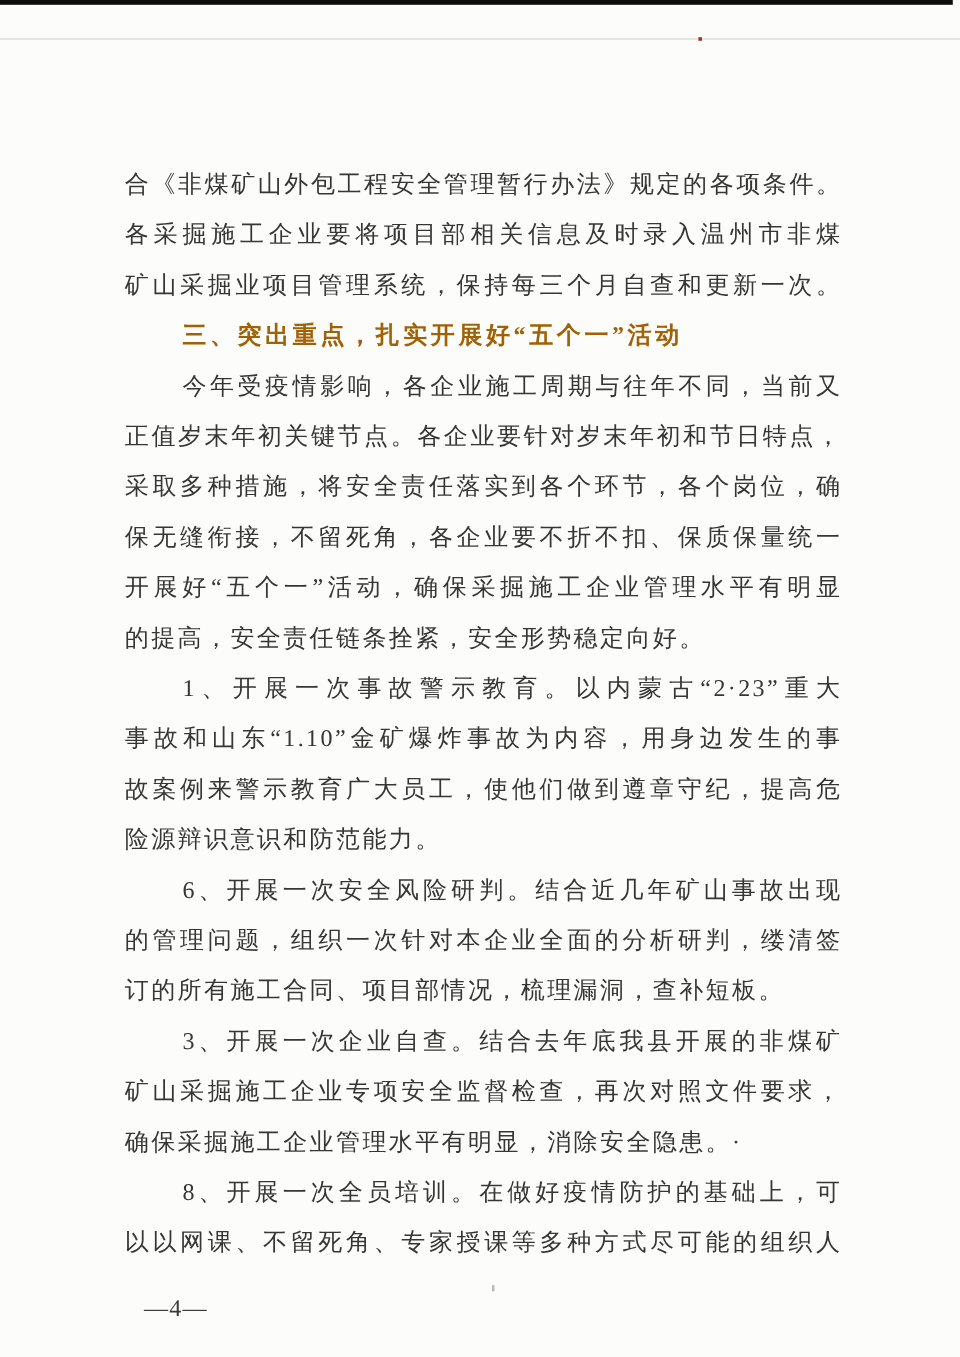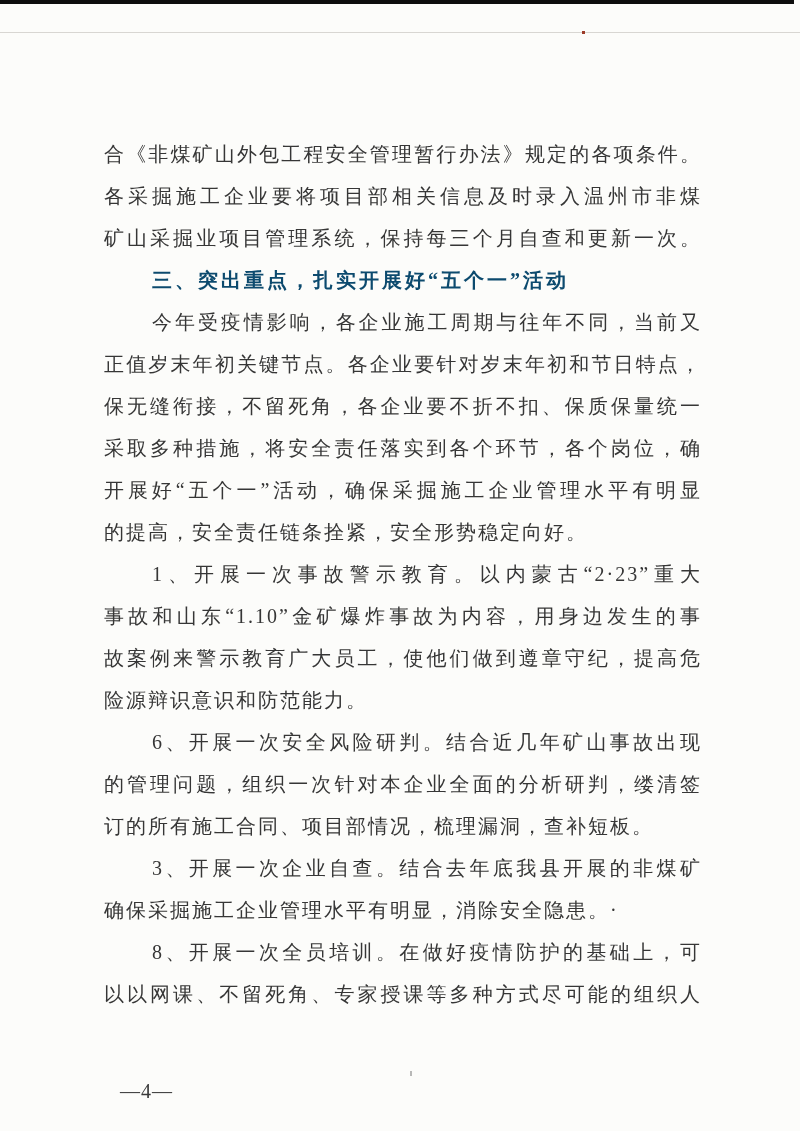--- a/index.html
+++ b/index.html
@@ -59,21 +59,21 @@
   .line.fill {
     white-space: normal;
     text-align: justify;
     text-align-last: justify;
   }
   .line.indent {
     text-indent: 48px;
   }
   .line.heading {
     font-weight: 700;
-    color: #0c4a6e;
+    color: #a16207;
     letter-spacing: 3px;
   }
   .footer {
     position: absolute;
     top: 1080px; left: 120px;
     font-size: 20px;
     letter-spacing: 1px;
     color: #3a3a3a;
   }
 </style>
@@ -86,31 +86,32 @@
   <div class="red-speck"></div>
   <div class="gray-speck"></div>
 
   <div class="doc-body" id="doc-body">
       <div class="line body fill">合《非煤矿山外包工程安全管理暂行办法》规定的各项条件。</div>
       <div class="line body fill">各采掘施工企业要将项目部相关信息及时录入温州市非煤</div>
       <div class="line body fill">矿山采掘业项目管理系统，保持每三个月自查和更新一次。</div>
       <div class="line heading indent">三、突出重点，扎实开展好“五个一”活动</div>
       <div class="line body indent fill">今年受疫情影响，各企业施工周期与往年不同，当前又</div>
       <div class="line body fill">正值岁末年初关键节点。各企业要针对岁末年初和节日特点，</div>
+      <div class="line body fill">采取多种措施，将安全责任落实到各个环节，各个岗位，确</div>
       <div class="line body fill">保无缝衔接，不留死角，各企业要不折不扣、保质保量统一</div>
-      <div class="line body fill">采取多种措施，将安全责任落实到各个环节，各个岗位，确</div>
       <div class="line body fill">开展好“五个一”活动，确保采掘施工企业管理水平有明显</div>
       <div class="line body">的提高，安全责任链条拴紧，安全形势稳定向好。</div>
       <div class="line body indent fill">1、开展一次事故警示教育。以内蒙古“2·23”重大</div>
       <div class="line body fill">事故和山东“1.10”金矿爆炸事故为内容，用身边发生的事</div>
       <div class="line body fill">故案例来警示教育广大员工，使他们做到遵章守纪，提高危</div>
       <div class="line body">险源辩识意识和防范能力。</div>
       <div class="line body indent fill">6、开展一次安全风险研判。结合近几年矿山事故出现</div>
       <div class="line body fill">的管理问题，组织一次针对本企业全面的分析研判，缕清签</div>
       <div class="line body">订的所有施工合同、项目部情况，梳理漏洞，查补短板。</div>
       <div class="line body indent fill">3、开展一次企业自查。结合去年底我县开展的非煤矿</div>
+      <div class="line body fill">矿山采掘施工企业专项安全监督检查，再次对照文件要求，</div>
       <div class="line body">确保采掘施工企业管理水平有明显，消除安全隐患。·</div>
       <div class="line body indent fill">8、开展一次全员培训。在做好疫情防护的基础上，可</div>
       <div class="line body fill">以以网课、不留死角、专家授课等多种方式尽可能的组织人</div>
     </div>
 
   <div class="footer">—4—</div>
 </div>
 
 </body></html>

